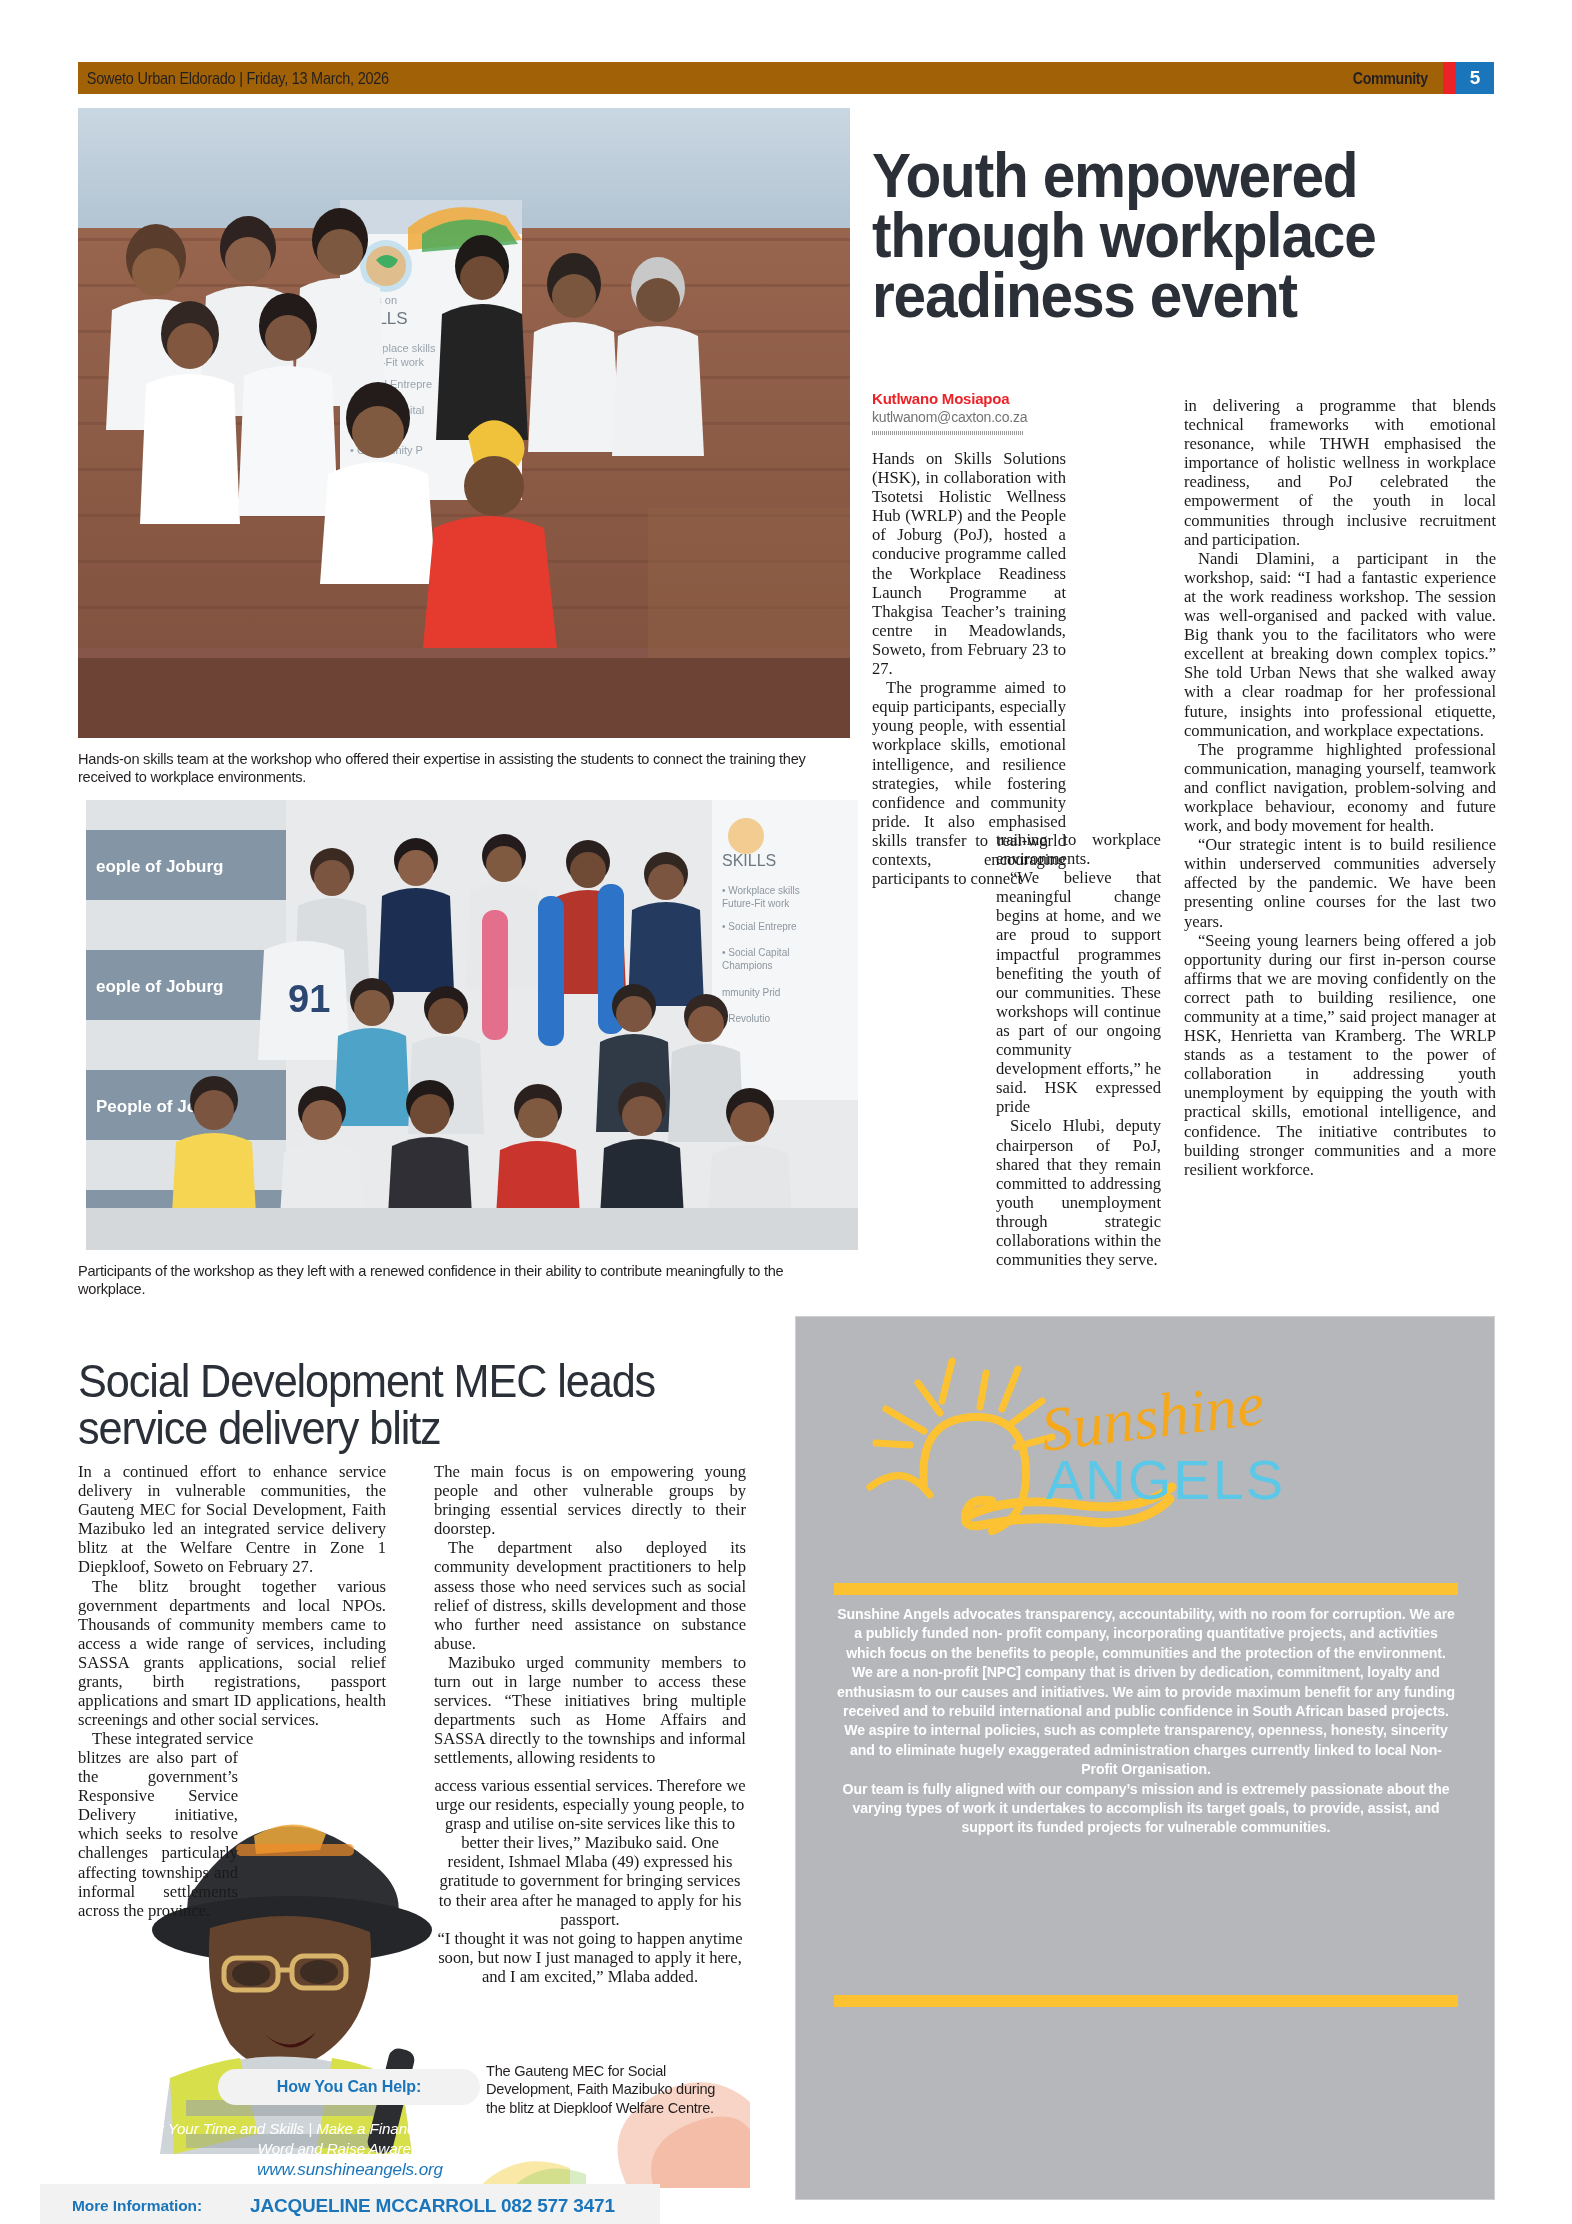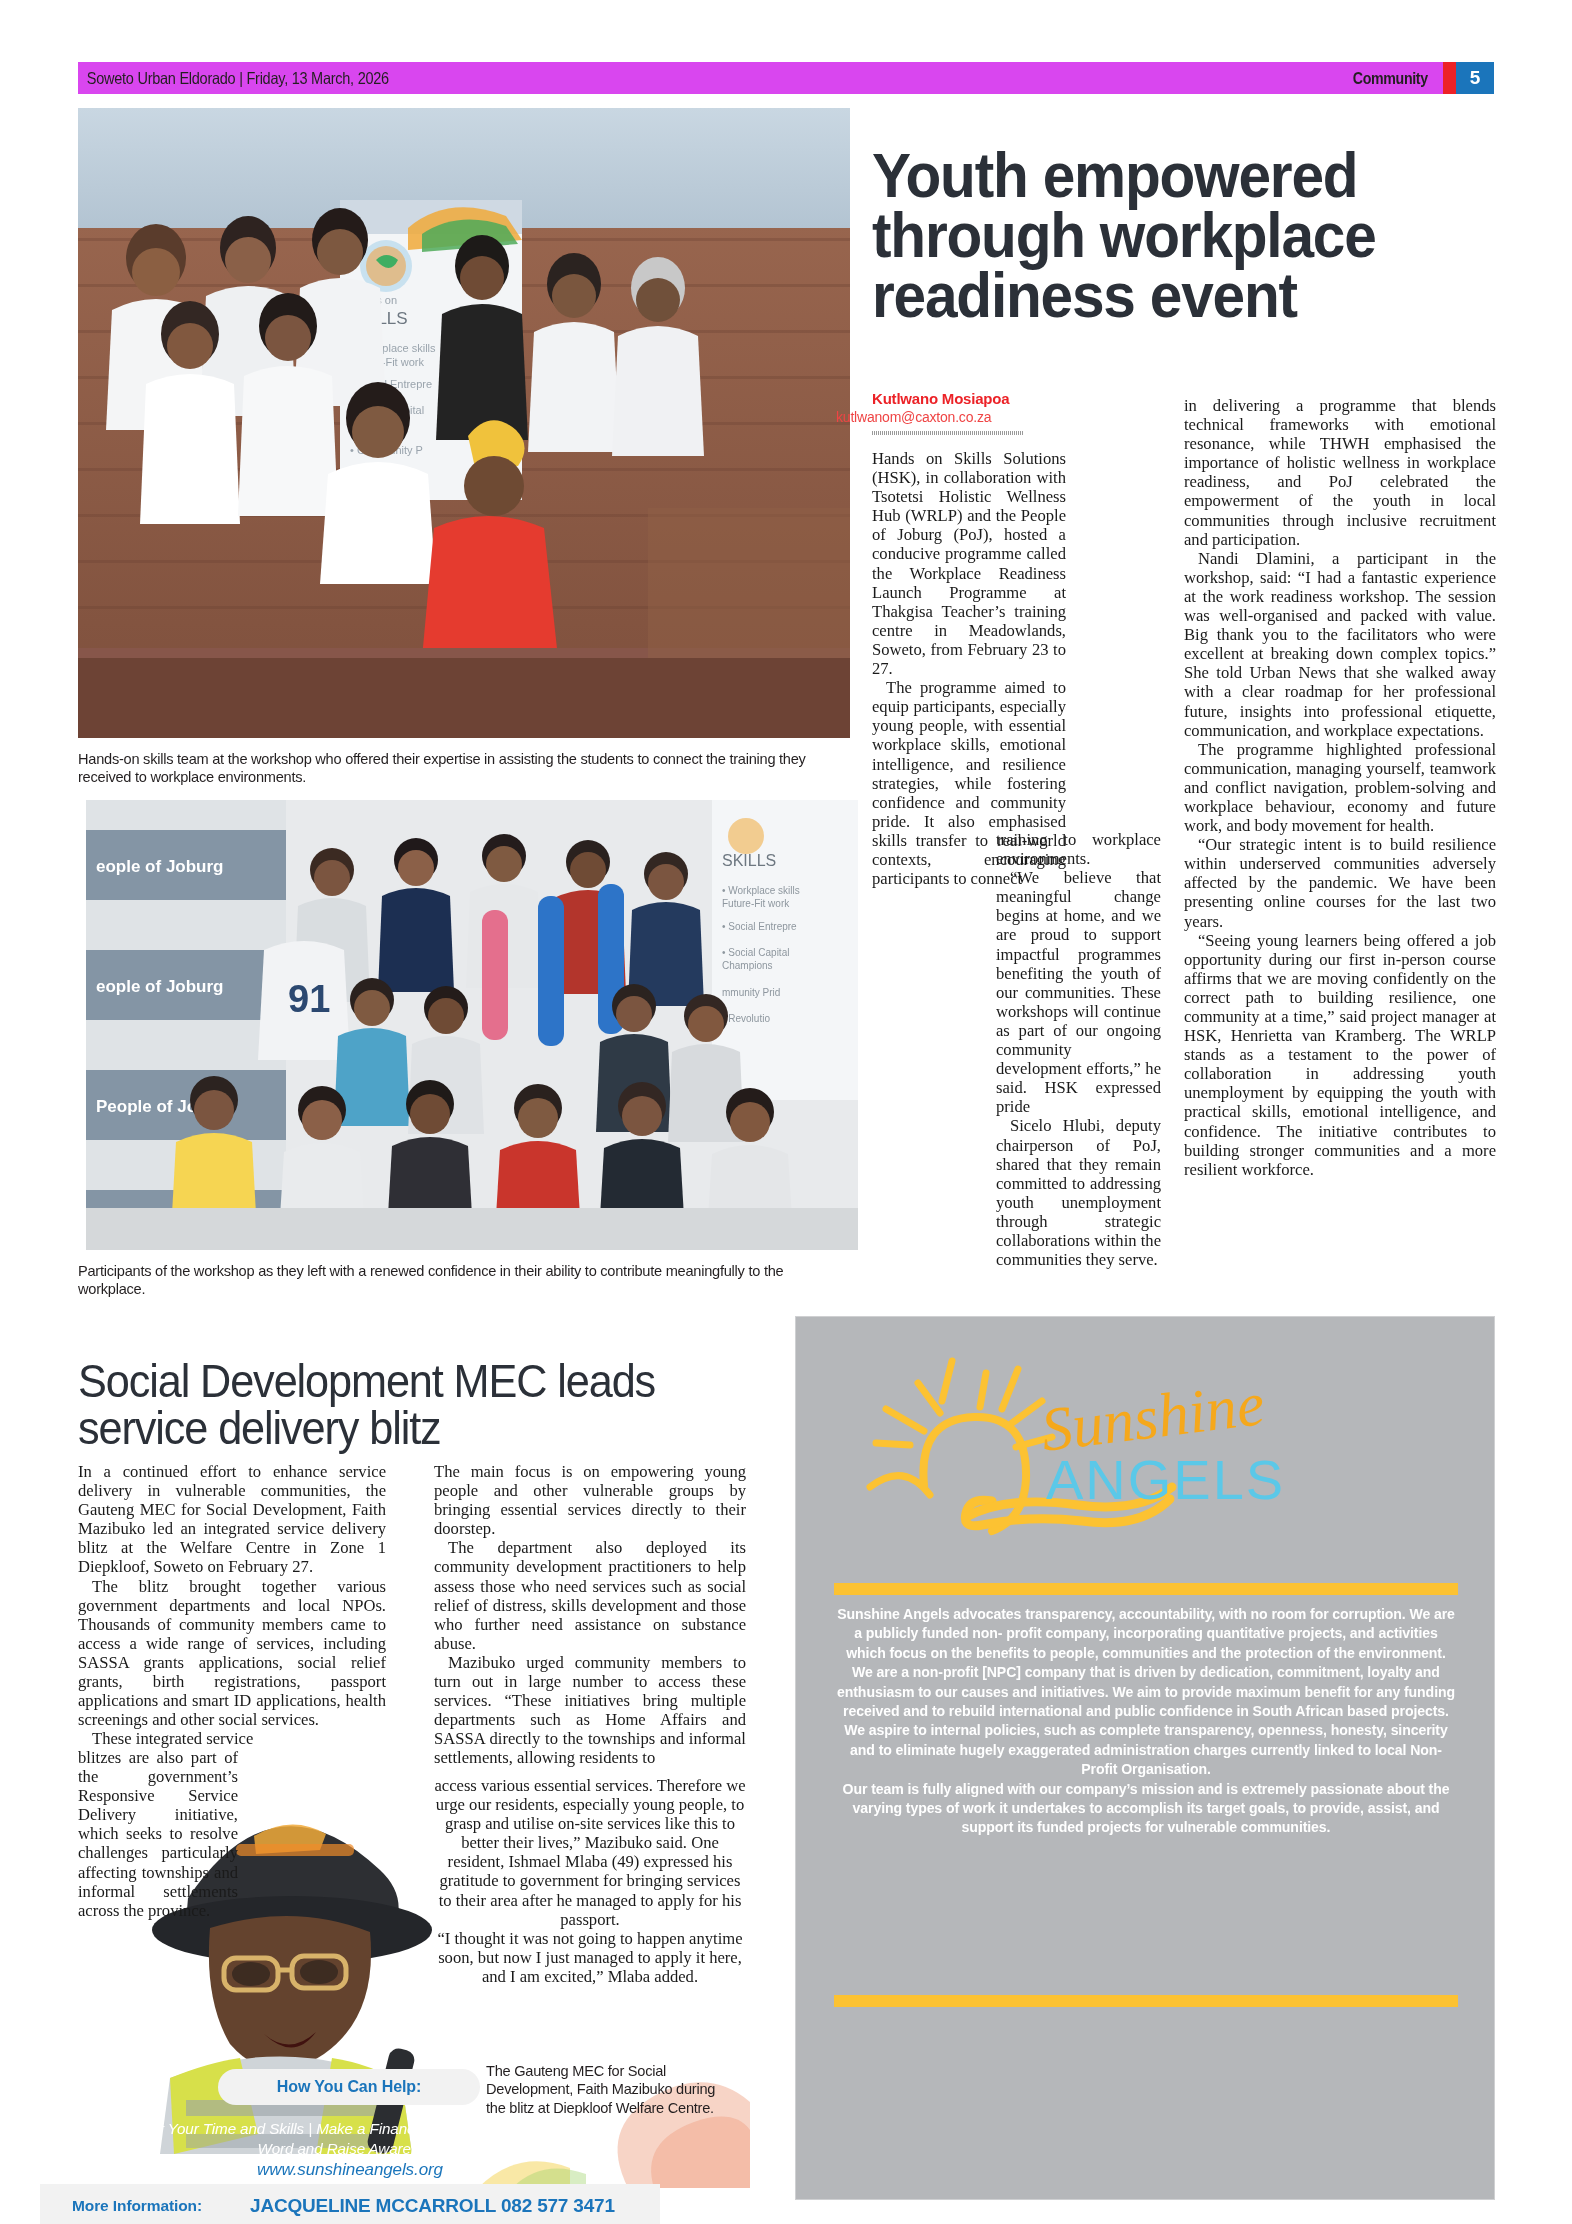--- a/index.html
+++ b/index.html
@@ -20,21 +20,21 @@
     width: 1572px;
     height: 2224px;
     background: #fff;
   }
 
   
   .masthead {
     position: absolute;
     left: 78px; top: 62px;
     width: 1416px; height: 32px;
-    background: #d946ef;
+    background: #a16207;
     display: flex;
     align-items: center;
   }
   .masthead-left {
     font-family: "Liberation Sans Narrow", "Liberation Sans", sans-serif;
     font-size: 16.5px;
     color: #231f20;
     padding-left: 10px;
     letter-spacing: -0.3px;
     transform: scaleX(0.88);
@@ -100,23 +100,23 @@
   .byline-name {
     position: absolute;
     left: 872px; top: 390px;
     font-size: 15px;
     font-weight: bold;
     color: #ec2227;
     letter-spacing: -0.2px;
   }
   .byline-mail {
     position: absolute;
-    left: 836px; top: 409px;
+    left: 872px; top: 409px;
     font-size: 14px;
-    color: #ef4444;
+    color: #737373;
     letter-spacing: -0.2px;
   }
   .byline-rule {
     position: absolute;
     left: 872px; top: 431px;
     width: 152px; height: 4px;
     background: repeating-linear-gradient(to right, #9a9a9a 0 1px, transparent 1px 2px);
   }
 
   

